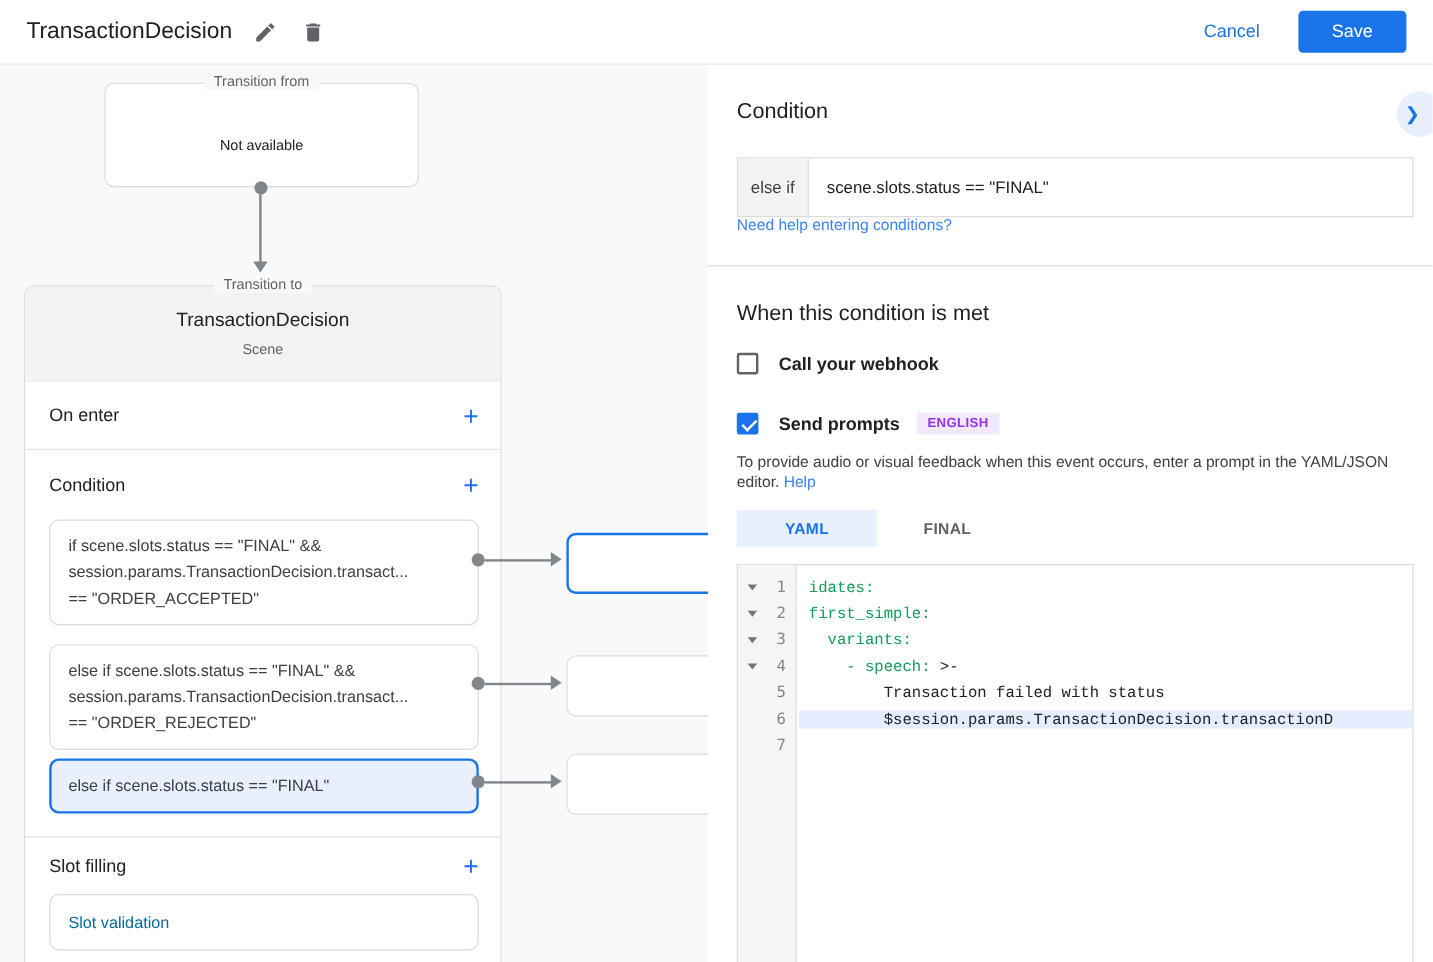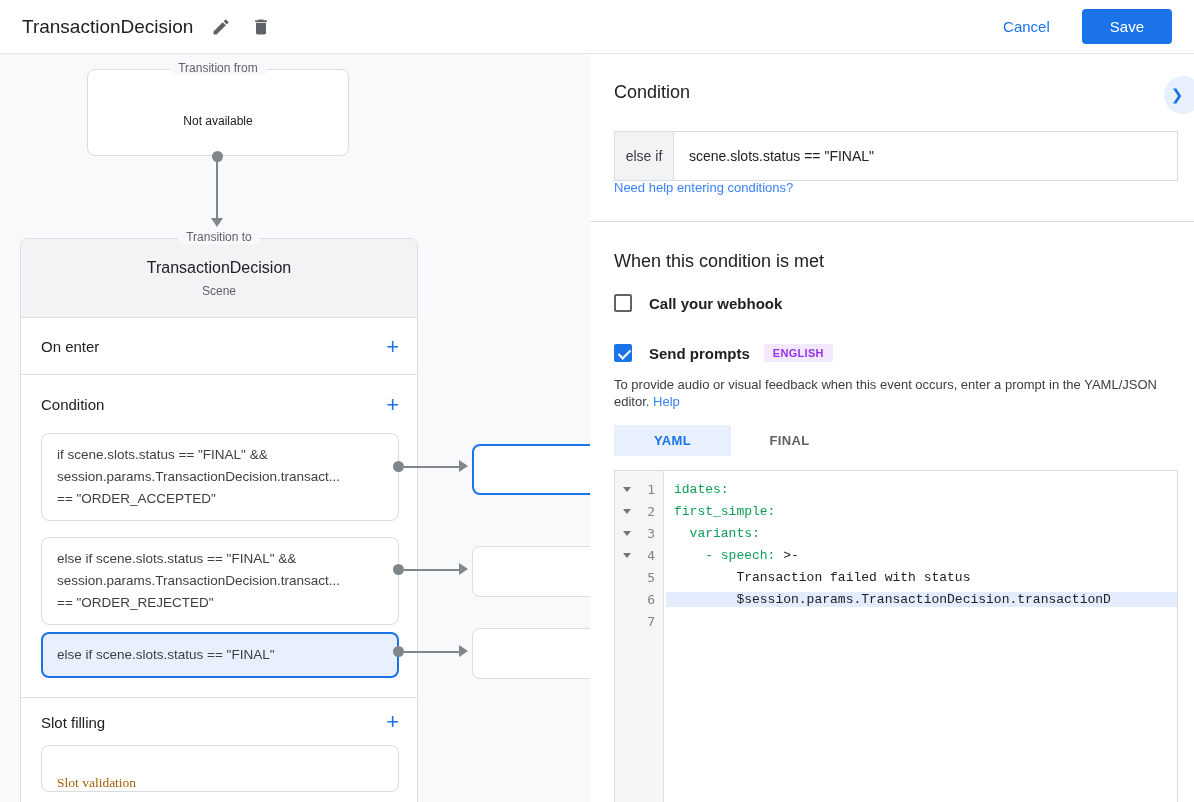--- a/index.html
+++ b/index.html
@@ -54,21 +54,21 @@
   .row-cond { top:137px; height:57px; }
   .row-slot { top:459px; height:48px; }
   .card-div { position:absolute; left:0; right:0; top:458px; height:0; border-top:1px solid #e0e0e0; }
   .cond-box { position:absolute; left:20px; width:358px; background:#fff;
     border:1px solid #dadce0; border-radius:8px; padding:10px 15px;
     font-size:13.5px; line-height:22px; color:#3c4043; cursor:pointer; }
   .cond-box.selected { background:#e8f0fe; border:2px solid #1a73e8; padding:9px 14px;
     display:flex; align-items:center; }
   .slot-box { position:absolute; left:20px; top:506px; width:358px; height:47px;
     background:#fff; border:1px solid #dadce0; border-radius:8px;
-    display:flex; align-items:flex-end; padding-left:15px; font-size:13.5px; color:#a16207; cursor:pointer;font-family:Liberation Serif, serif; }
+    display:flex; align-items:center; padding-left:15px; font-size:13.5px; color:#0369a1; cursor:pointer; }
   .mbox { position:absolute; left:472px; width:130px; height:51px; background:#fff;
     border:1px solid #dadce0; border-radius:8px; }
   .mbox.active { border:2px solid #1a73e8; }
 
   
   .p-heading { position:absolute; left:24px; font-size:18px; color:#202124; }
   .collapse-btn { position:absolute; right:-8px; top:22px; width:38px; height:38px; border-radius:50%;
     background:#e8f0fe; color:#1a73e8; font-size:15px; display:flex; align-items:center;
     justify-content:center; cursor:pointer; padding-right:12px; }
   .cond-row { position:absolute; left:24px; top:77px; right:16px; height:50px;

